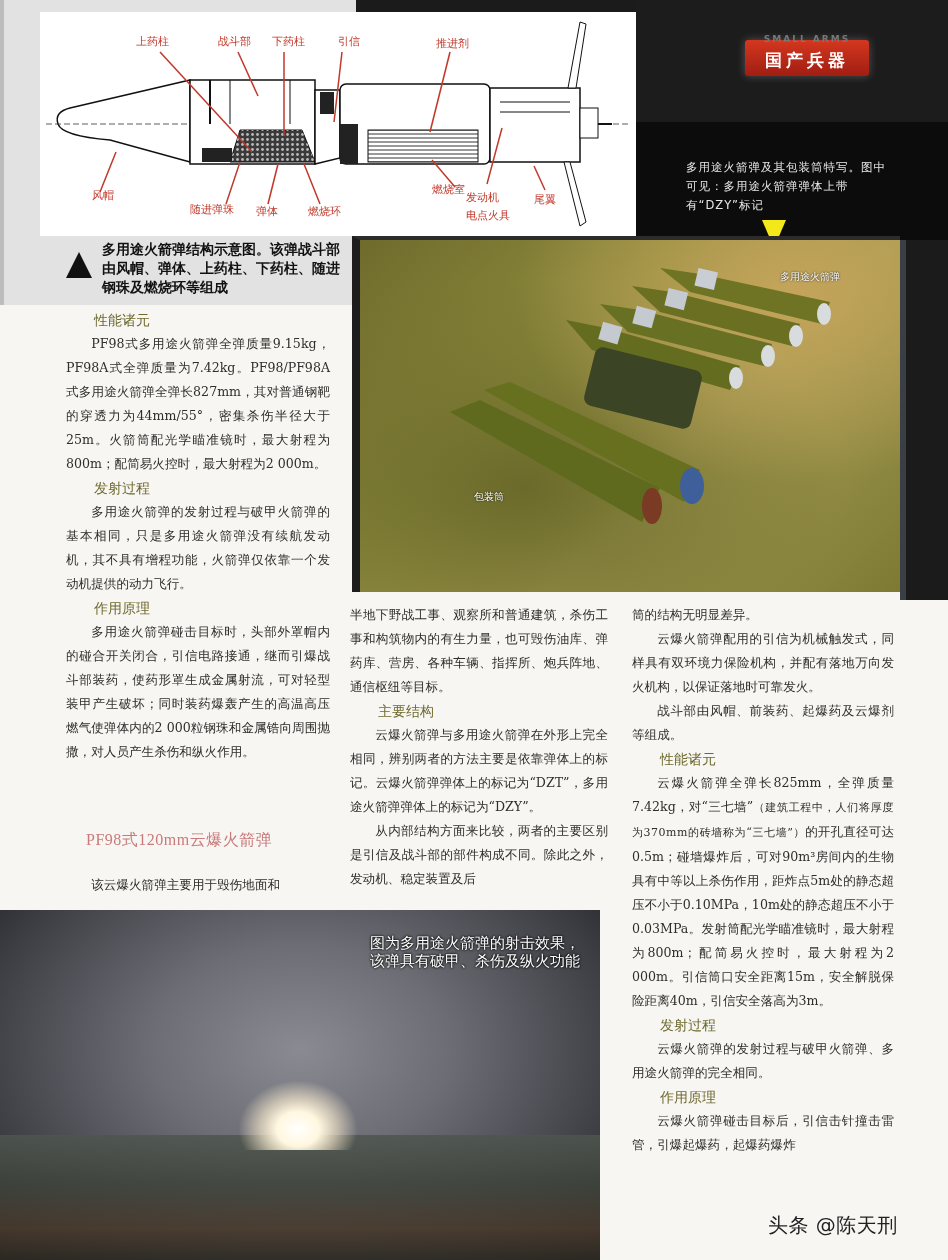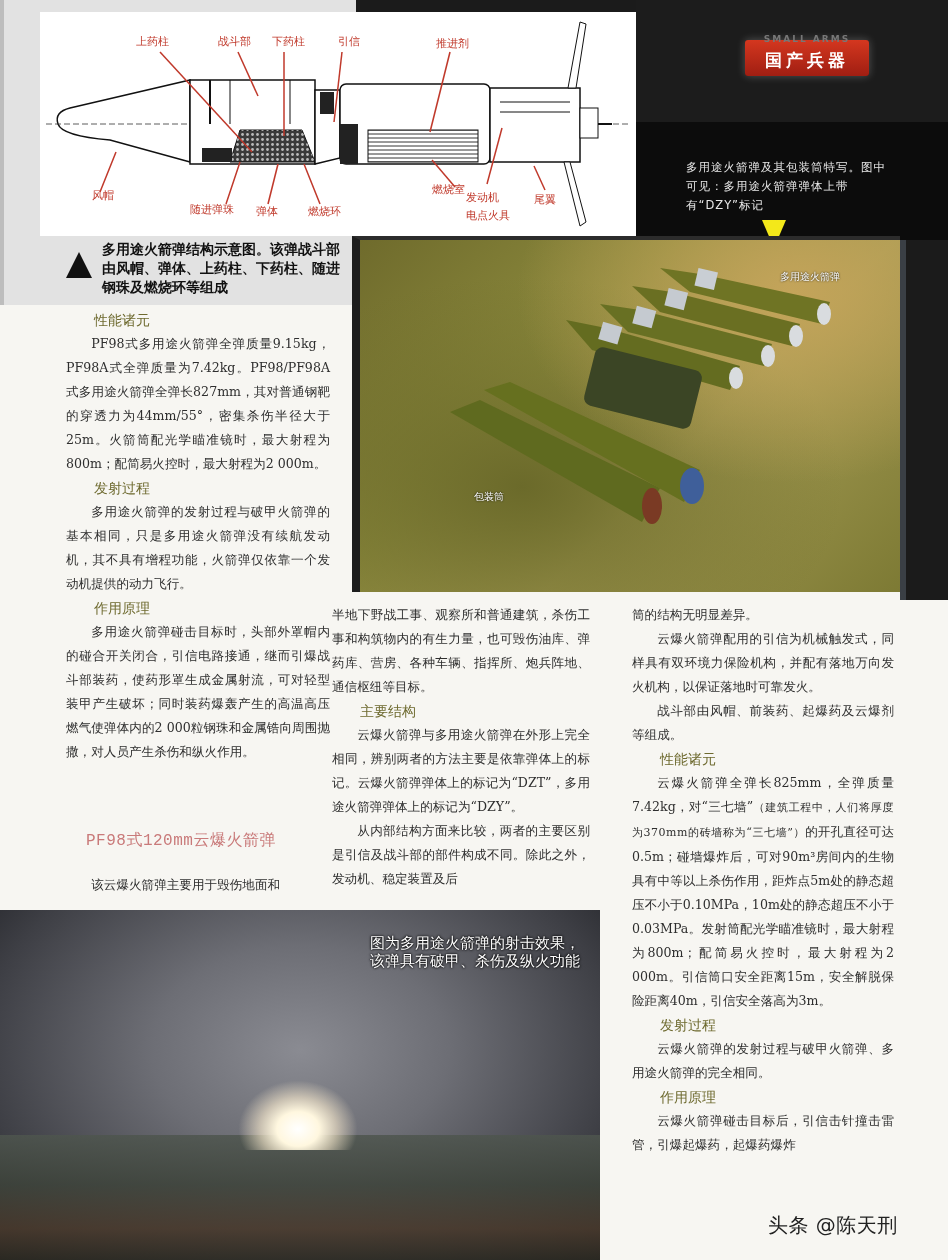--- a/index.html
+++ b/index.html
@@ -45,24 +45,24 @@
   .grass-photo svg { position: absolute; left: 0; top: 0; }
   .photo-tag { position: absolute; font-family: Liberation Sans, sans-serif; font-size: 10px; color: #fff; text-shadow: 0 0 2px #000; white-space: nowrap; }
 
   
   .col { position: absolute; font-size: 12.6px; line-height: 24px; color: #2e2e2e; text-align: justify; }
   .col p { text-indent: 2em; }
   .col p.noindent { text-indent: 0; }
   .sec-head { font-family: "DejaVu Sans", "Liberation Sans", sans-serif; color: #6e6a2f; font-size: 14px; line-height: 24px; padding-left: 2em; }
   .small-note { font-size: 11px; letter-spacing: 0.5px; }
   .col-left { left: 66px; top: 308px; width: 264px; }
-  .col-mid { left: 332px; top: 603px; width: 258px; }
+  .col-mid { left: 350px; top: 603px; width: 258px; }
   .col-right { left: 632px; top: 603px; width: 262px; }
 
-  .article-title { position: absolute; left: 86px; top: 830px; font-family: Liberation Mono, monospace;
+  .article-title { position: absolute; left: 86px; top: 830px; font-family: Liberation Serif, serif;
     font-size: 16px; color: #c97a7a; letter-spacing: 0.5px; }
   .article-intro { position: absolute; left: 66px; top: 873px; width: 270px; font-size: 12.6px; line-height: 24px; text-indent: 2em; color: #2e2e2e; }
 
   
   .blast-photo { position: absolute; left: 0; top: 910px; width: 600px; height: 350px;
     background: radial-gradient(ellipse at 50% 40%, #8a8b92 0%, #6d6e75 35%, #3e3f45 75%, #1d1e22 100%); overflow: hidden; }
   .blast-photo .ground { position: absolute; left: 0; top: 225px; width: 100%; height: 125px;
     background: linear-gradient(#4e554e 0%, #3e443b 40%, #4a3a2c 75%, #2c2a22 100%); opacity: 0.85; }
   .blast-photo .flash { position: absolute; left: 238px; top: 170px; width: 120px; height: 70px;
     background: radial-gradient(ellipse at 50% 70%, #ffffff 0%, #fff7df 25%, rgba(255,240,210,0.6) 45%, rgba(255,255,255,0) 70%); }

